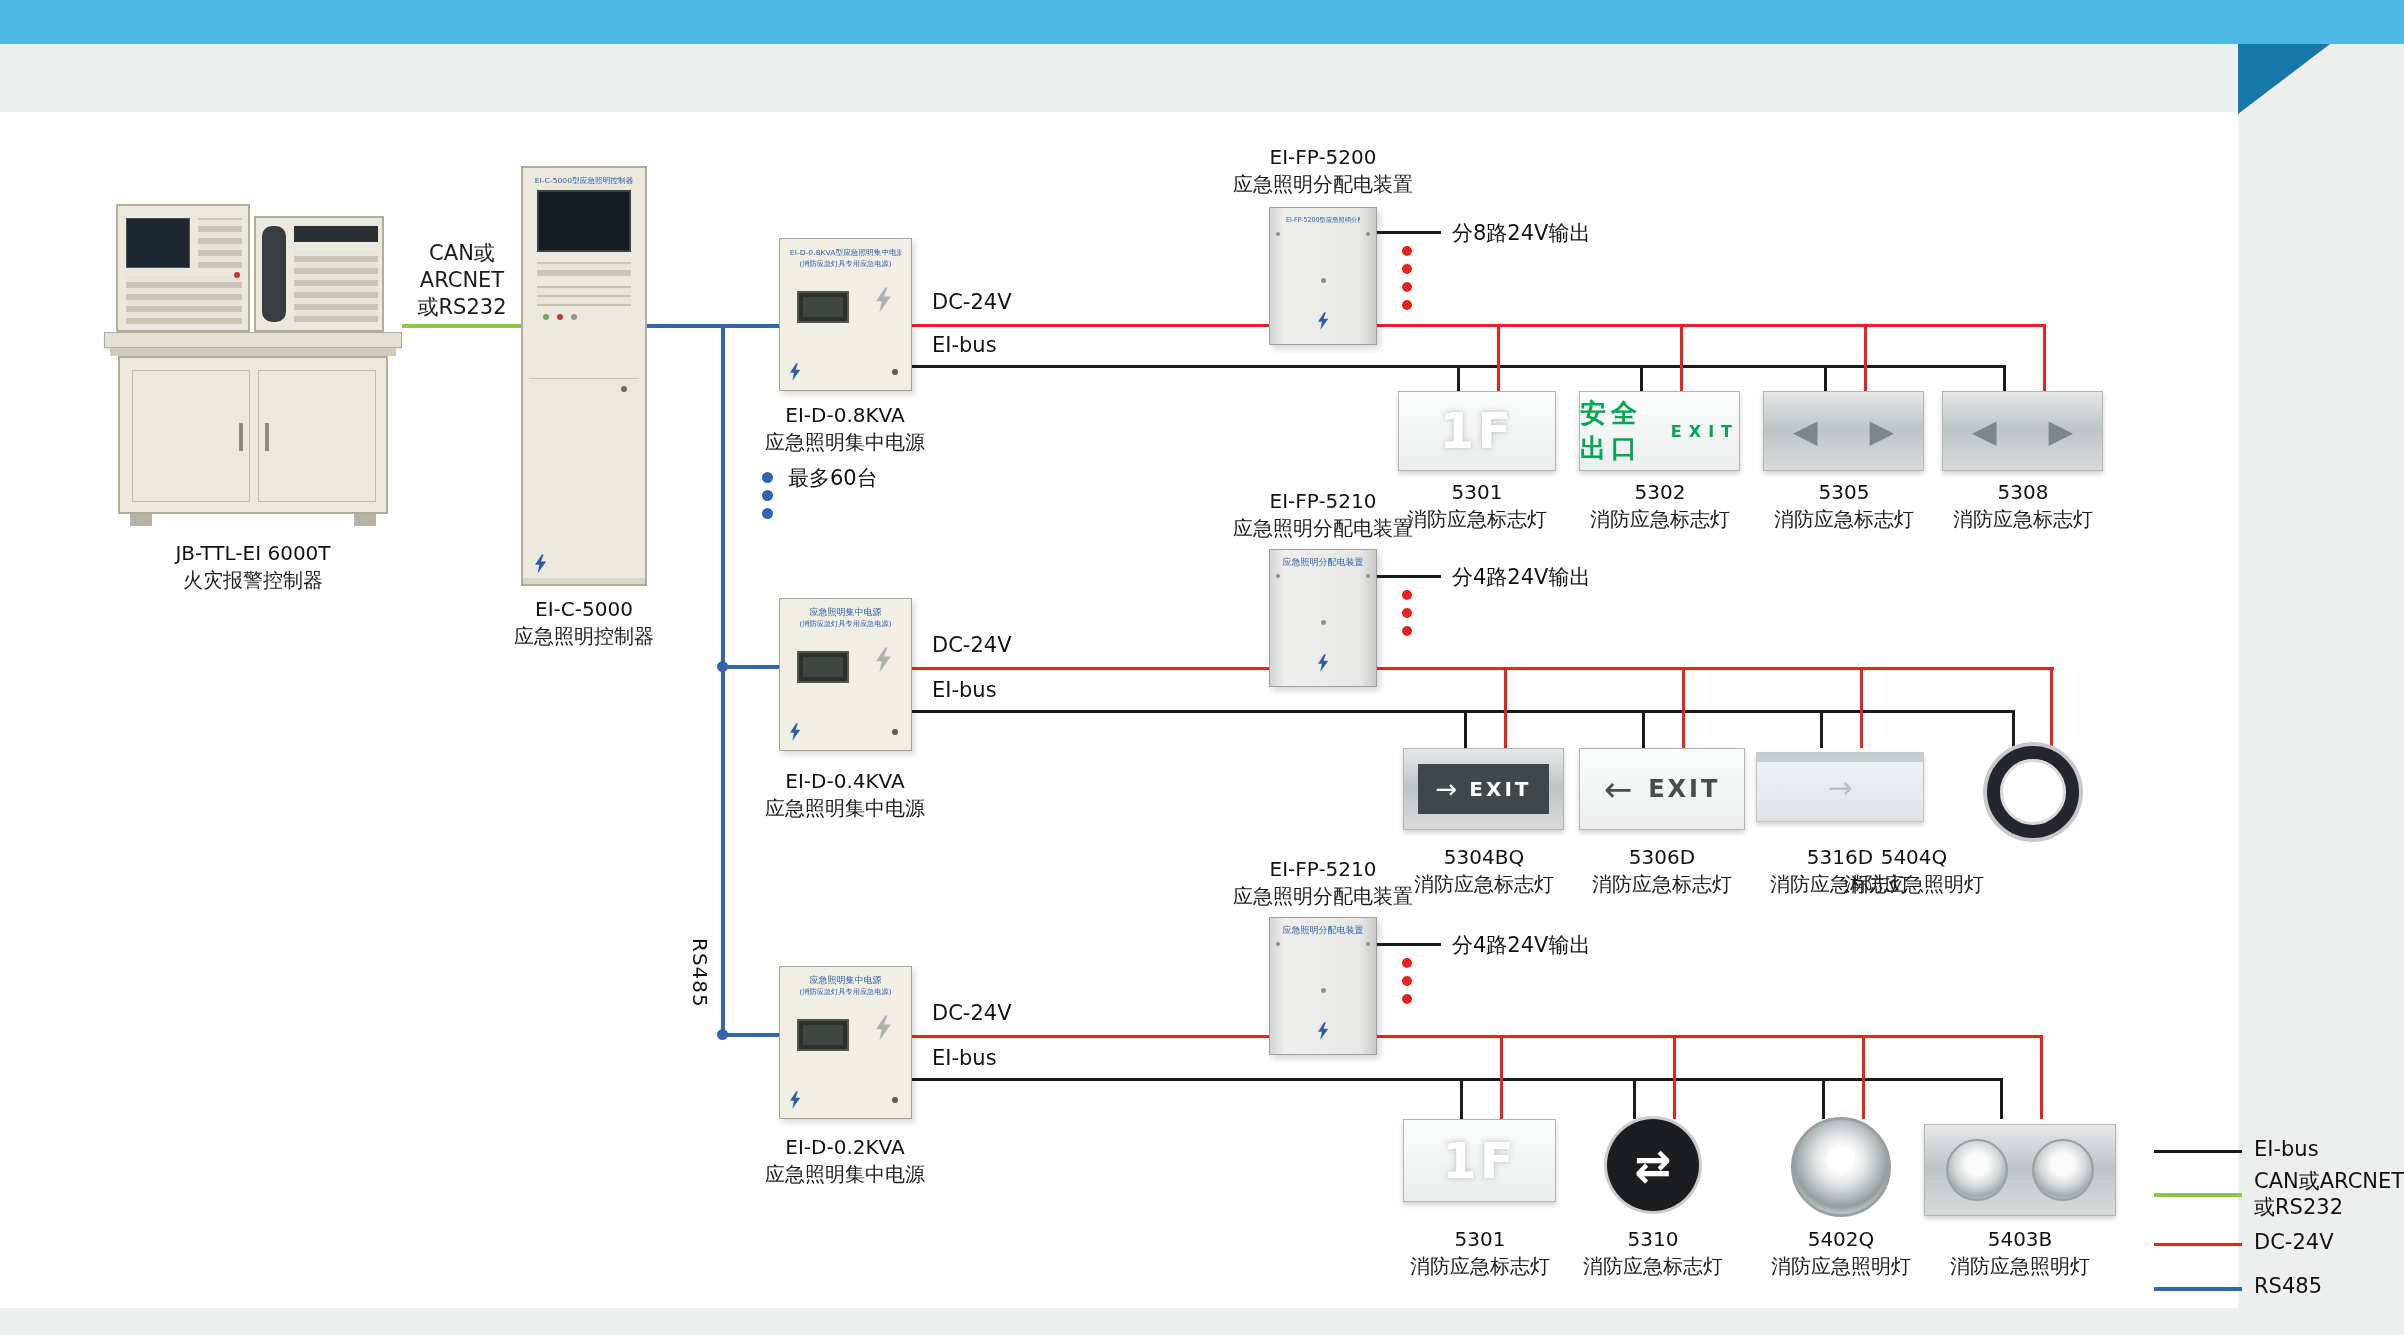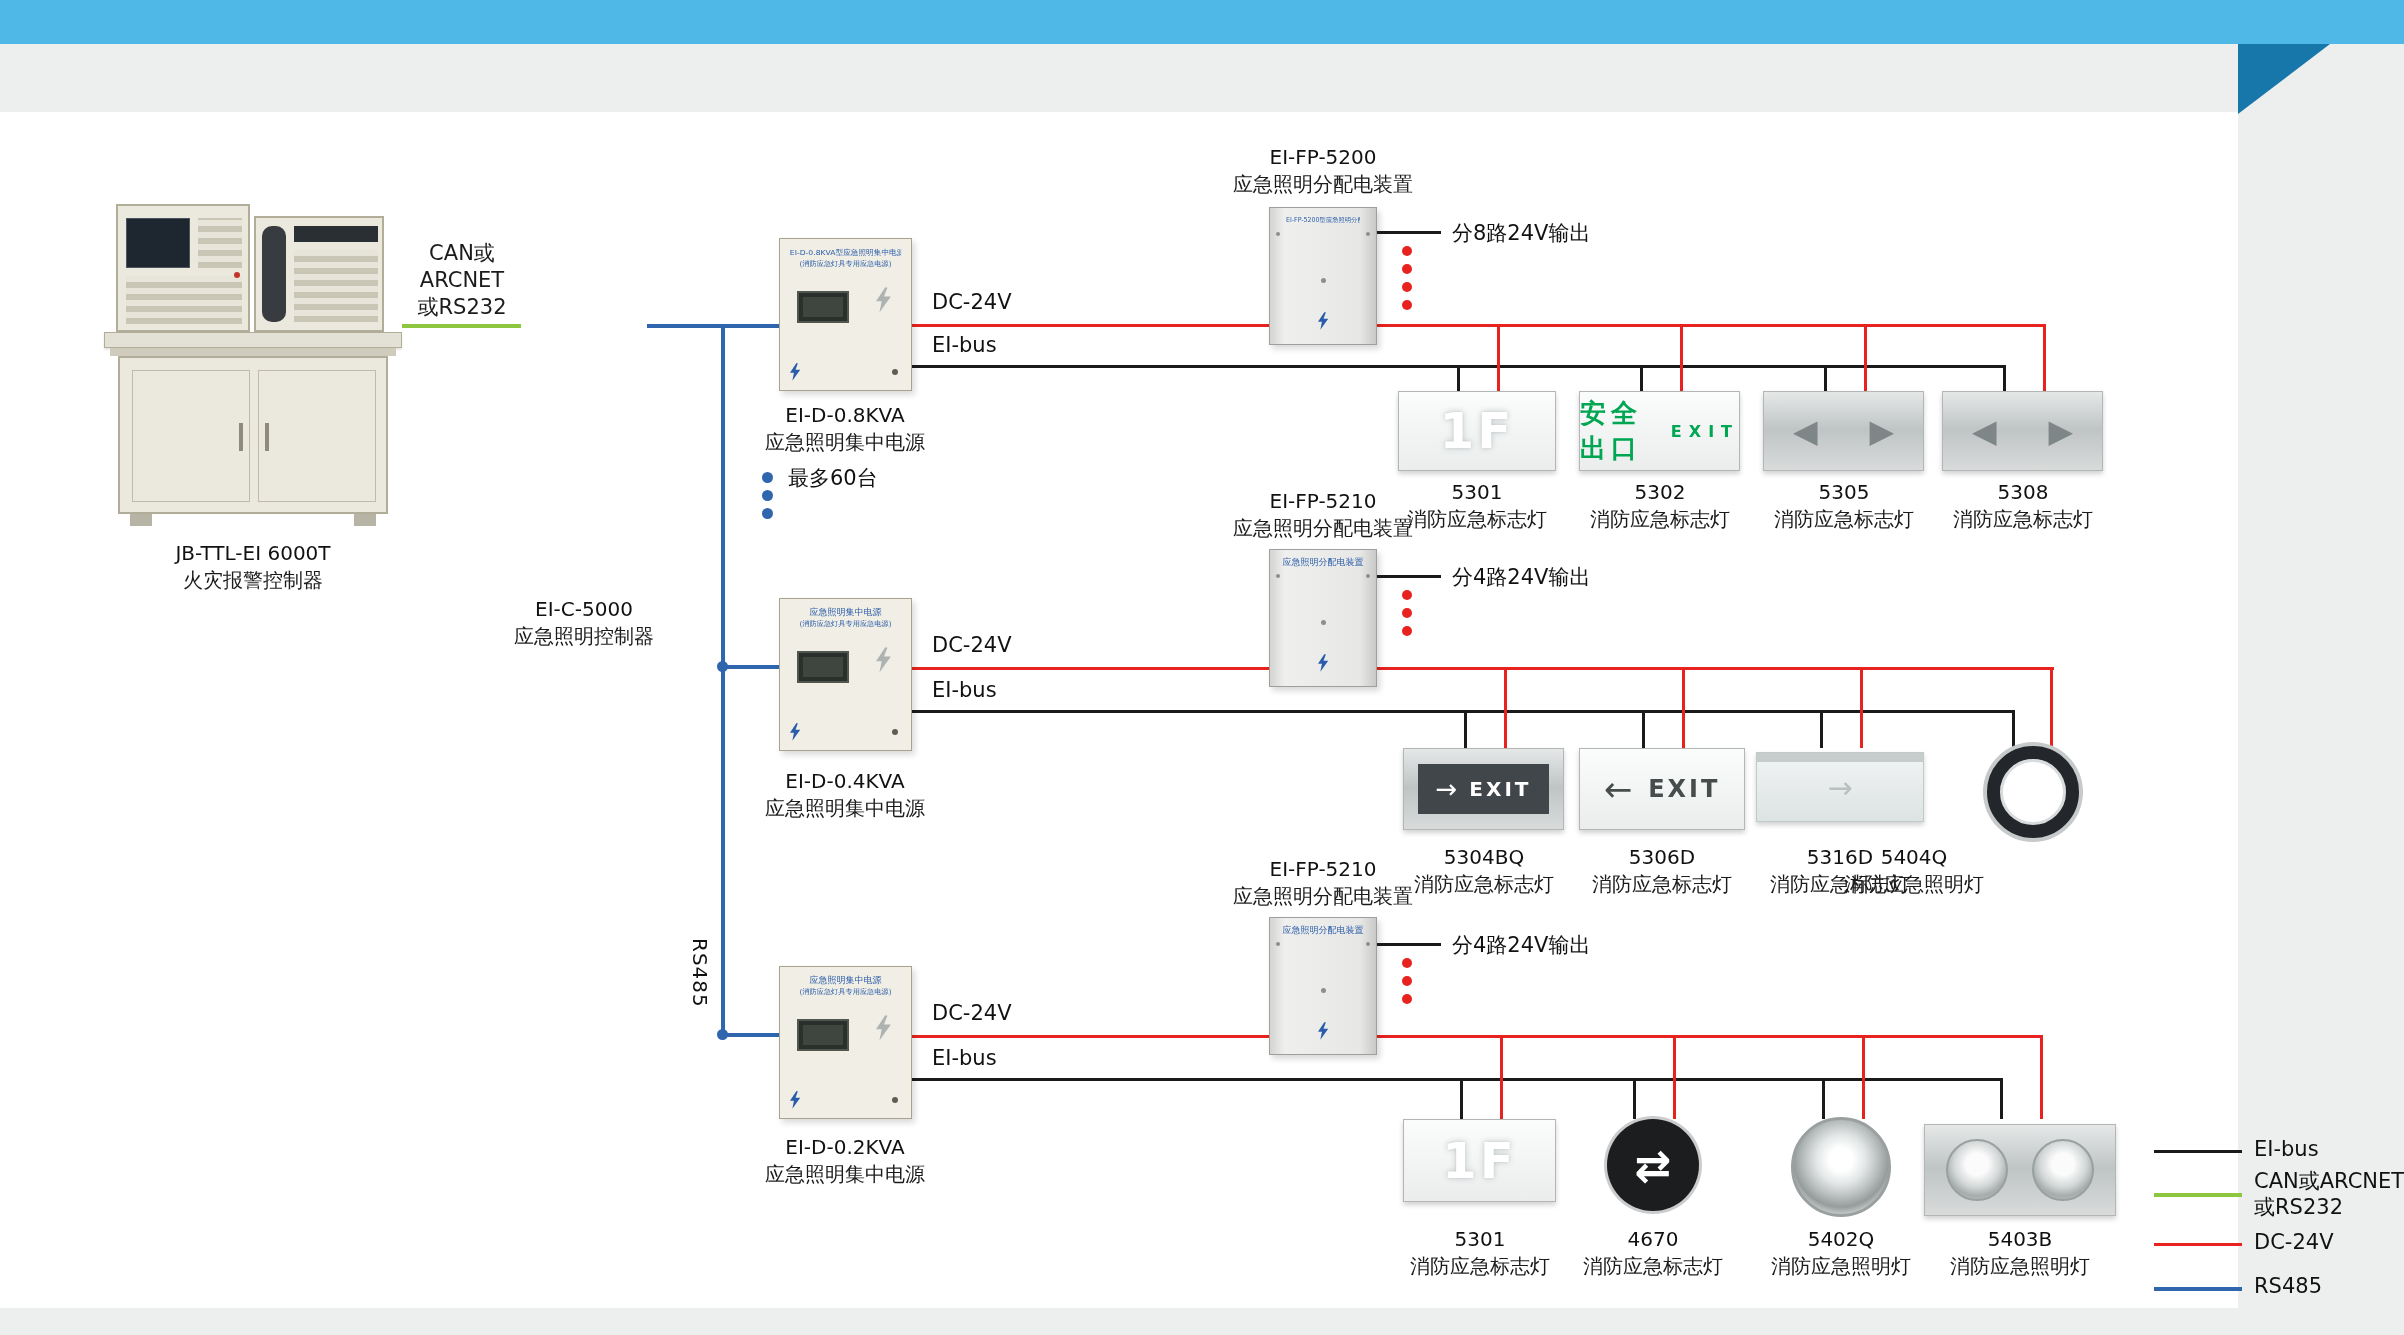--- a/index.html
+++ b/index.html
@@ -88,20 +88,37 @@
       </div>
     </div>
     <div class="abs" style="left:26px;top:318px;width:22px;height:12px;background:#b7b4a5"></div>
     <div class="abs" style="left:250px;top:318px;width:22px;height:12px;background:#b7b4a5"></div>
   </div>
   <div class="cap" style="left:253px;top:540px">
     <div class="m">JB-TTL-EI 6000T</div>
     <div>火灾报警控制器</div>
   </div>
 
+  <div class="abs beige" style="left:521px;top:166px;width:126px;height:420px">
+    <div class="tinyblue" style="top:6px;transform:scale(.85)">EI-C-5000型应急照明控制器</div>
+    <div class="abs" style="left:14px;top:22px;width:94px;height:62px;background:#171c21;border:2px solid #3c4146"></div>
+    <div class="abs stripes" style="left:14px;top:94px;width:94px;height:14px"></div>
+    <div class="abs vent" style="left:14px;top:118px;width:94px;height:20px"></div>
+    <div class="dot" style="left:20px;top:146px;width:6px;height:6px;background:#6faa5c"></div>
+    <div class="dot" style="left:34px;top:146px;width:6px;height:6px;background:#c4352c"></div>
+    <div class="dot" style="left:48px;top:146px;width:6px;height:6px;background:#9a978a"></div>
+    <div class="abs" style="left:6px;top:210px;width:110px;height:1px;background:#c9c5b2"></div>
+    <div class="dot" style="left:98px;top:218px;width:6px;height:6px;background:#6f6c60"></div>
+    <div class="abs" style="left:12px;top:386px">
+      <svg width="12" height="20" viewBox="0 0 14 22">
+          <polygon points="8,0 0,12 5,12 3,22 13,8 7,8 10,0" fill="#2a5caa"></polygon>
+        </svg>
+    </div>
+    <div class="abs" style="left:0;bottom:0;width:122px;height:6px;background:#d8d5c8"></div>
+  </div>
   <div class="cap" style="left:584px;top:596px">
     <div class="m">EI-C-5000</div>
     <div>应急照明控制器</div>
   </div>
 
   <div class="h green" style="left:402px;top:324px;width:119px;height:4px"></div>
   <div class="cap" style="left:462px;top:240px;font-size:21px">
     <div>CAN或</div>
     <div>ARCNET</div>
     <div>或RS232</div>
@@ -365,21 +382,21 @@
   <div class="downlight" style="left:1791px;top:1117px;width:100px;height:100px"></div>
   <div class="sign steel" style="left:1924px;top:1124px;width:192px;height:92px;gap:24px">
     <div class="lamp"></div>
     <div class="lamp"></div>
   </div>
   <div class="cap" style="left:1480px;top:1226px">
     <div class="m">5301</div>
     <div>消防应急标志灯</div>
   </div>
   <div class="cap" style="left:1653px;top:1226px">
-    <div class="m">4670</div>
+    <div class="m">5310</div>
     <div>消防应急标志灯</div>
   </div>
   <div class="cap" style="left:1841px;top:1226px">
     <div class="m">5402Q</div>
     <div>消防应急照明灯</div>
   </div>
   <div class="cap" style="left:2020px;top:1226px">
     <div class="m">5403B</div>
     <div>消防应急照明灯</div>
   </div>

